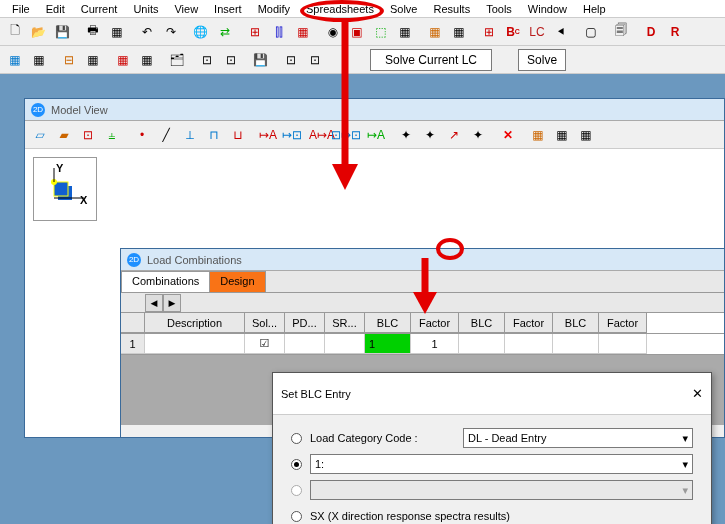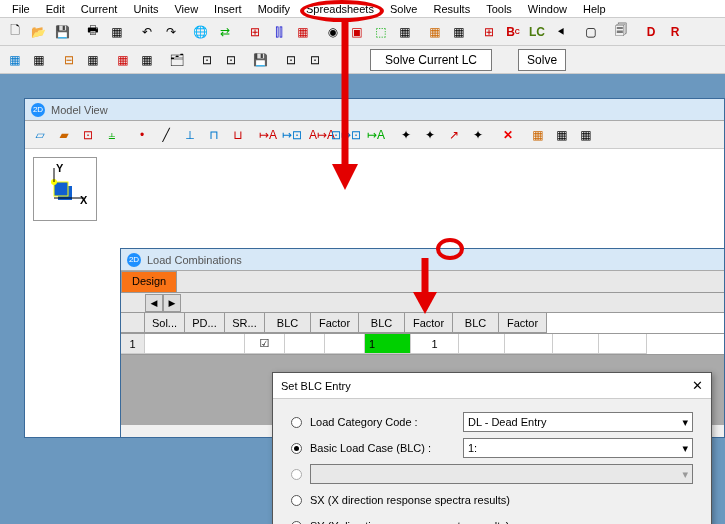--- a/index.html
+++ b/index.html
@@ -21,32 +21,32 @@
 .lc{left:120px;top:174px;right:0;height:190px}
 .tabs{display:flex;height:22px;background:#e8e8e8;border-bottom:1px solid #999}
 .tab{padding:3px 10px;border:1px solid #999;border-bottom:none;background:#fff;margin-right:-1px}
 .tab.inactive{background:#f97316}
 .sheet-ctrl{display:flex;align-items:center;background:#e8e8e8;height:20px;border-bottom:1px solid #999}
 .arrow-btn{width:18px;height:18px;border:1px solid #999;background:#ddd;display:flex;align-items:center;justify-content:center;font-size:9px}
 .grid{display:flex;background:#fff;border-bottom:1px solid #999}
 .col{border-right:1px solid #999;border-bottom:1px solid #999;height:20px;display:flex;align-items:center;justify-content:center;background:#e8e8e8}
 .cell{border-right:1px solid #ccc;border-bottom:1px solid #ccc;height:20px;display:flex;align-items:center;justify-content:center;background:#fff}
 .dialog{position:absolute;left:272px;top:372px;width:440px;height:220px;background:#f0f0f0;border:1px solid #555;box-shadow:2px 2px 6px rgba(0,0,0,0.3);z-index:100}
-.dlg-title{background:#fff;height:26px;display:flex;align-items:center;justify-content:space-between;padding:0 8px;border-bottom:1px solid #ccc}
+.dlg-title{background:#fff;height:42px;display:flex;align-items:center;justify-content:space-between;padding:0 8px;border-bottom:1px solid #ccc}
 .dlg-body{padding:10px 18px}
 .row{display:flex;align-items:center;height:26px;gap:8px}
 .radio{width:11px;height:11px;border:1px solid #555;border-radius:50%;background:#fff;display:flex;align-items:center;justify-content:center}
 .radio.sel::after{content:"";width:5px;height:5px;border-radius:50%;background:#000}
 .lbl{width:145px}
 .combo{flex:1;height:20px;border:1px solid #7a7a7a;background:#fff;display:flex;align-items:center;justify-content:space-between;padding:0 4px}
 .combo.dis{background:#e8e8e8;color:#999}
 .red-circle{position:absolute;border:4px solid #e30000;border-radius:50%;z-index:200;pointer-events:none}
 .red-arrow{position:absolute;z-index:200;pointer-events:none}
 .disabled{color:#999}
-.lc-text{color:#4d7c0f;font-weight:bold}
+.lc-text{color:#b91c1c;font-weight:normal}
 </style>
 </head>
 <body>
 
 <div class="menubar">
   <span>File</span>
   <span>Edit</span>
   <span>Current</span>
   <span>Units</span>
   <span>View</span>
@@ -177,30 +177,32 @@
       </div>
     </div>
   </div>
 
   <div class="mdi-window lc">
     <div class="mdi-title">
       <span class="circle">2D</span>
       <span style="color:#555">Load Combinations</span>
     </div>
     <div class="tabs">
+      <div class="tab">Combinations</div>
       <div class="tab inactive">Design</div>
     </div>
     <div class="sheet-ctrl">
       <div style="width:24px"></div>
       <div class="arrow-btn">◀</div>
       <div class="arrow-btn">▶</div>
     </div>
 
     <div class="grid">
       <div class="col" style="width:24px"></div>
+      <div class="col" style="width:100px">Description</div>
       <div class="col" style="width:40px">Sol...</div>
       <div class="col" style="width:40px">PD...</div>
       <div class="col" style="width:40px">SR...</div>
       <div class="col" style="width:46px">BLC</div>
       <div class="col" style="width:48px">Factor</div>
       <div class="col" style="width:46px">BLC</div>
       <div class="col" style="width:48px">Factor</div>
       <div class="col" style="width:46px">BLC</div>
       <div class="col" style="width:48px">Factor</div>
     </div>
@@ -231,21 +233,20 @@
     <div class="row">
       <div class="radio"></div>
       <span class="lbl">Load Category Code :</span>
       <div class="combo">
           <span>DL - Dead Entry</span>
           <span>▾</span>
         </div>
     </div>
     <div class="row">
       <div class="radio sel"></div>
-      <span class="lbl">Basic Load Case (BLC) :</span>
       <div class="combo">
           <span>1:</span>
           <span>▾</span>
         </div>
     </div>
     <div class="row">
       <div class="radio" style="border-color:#aaa"></div>
       <div class="combo dis">
           <span></span>
           <span>▾</span>

